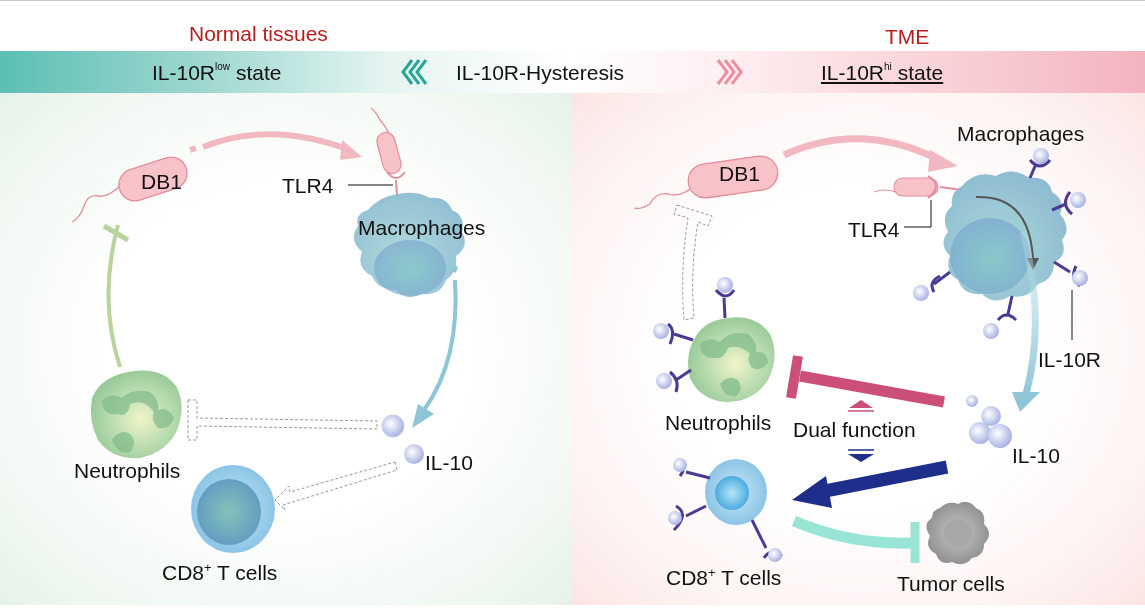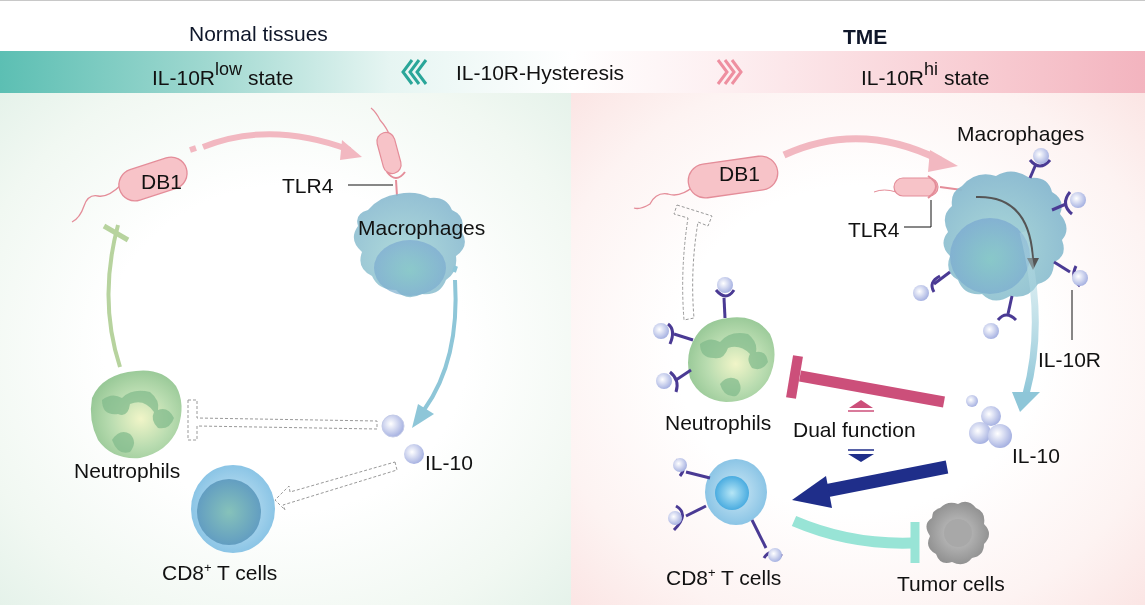--- a/index.html
+++ b/index.html
@@ -1,44 +1,44 @@
 <!DOCTYPE html>
 <html><head>
 <meta charset="utf-8">
 <style>
   html, body { margin: 0; padding: 0; background: #ffffff; }
   body { width: 1145px; height: 614px; position: relative; overflow: hidden;
          font-family: "Liberation Sans", sans-serif; color: #111; }
   .topline { position: absolute; left: 0; top: 0; width: 1145px; height: 1px; background: #c8c8c8; }
-  .header-title { position: absolute; font-size: 21px; color: #0f172a; }
+  .header-title { position: absolute; font-size: 21px; color: #b91c1c; }
   .band { position: absolute; left: 0; top: 51px; width: 1145px; height: 42px;
           background: linear-gradient(90deg, #5cbfb3 0%, #9fd8d0 18%, #e6f5f2 34%, #ffffff 50%, #fdeef0 64%, #f8cdd3 85%, #f3b4bf 100%); }
   .band-text { position: absolute; font-size: 21px; color: #111; top: 61px; }
-  .band-text sup { font-size: 18px; position: relative; top: -2px; text-align: right; }
+  .band-text sup { font-size: 10px; position: relative; top: -2px; text-align: right; }
   .panel-left { position: absolute; left: 0; top: 93px; width: 571px; height: 512px;
                 background: radial-gradient(ellipse at 50% 50%, #ffffff 45%, #f1f8f2 80%, #e5f2ea 100%); }
   .panel-right { position: absolute; left: 571px; top: 93px; width: 574px; height: 512px;
                  background: radial-gradient(ellipse at 50% 50%, #ffffff 45%, #fdf3f2 78%, #fbe5e4 100%); }
   svg.diagram { position: absolute; left: 0; top: 0; width: 1145px; height: 614px; }
   .lbl { font-family: "Liberation Sans", sans-serif; font-size: 21px; fill: #111; }
   .lbl-sm { font-family: "Liberation Sans", sans-serif; font-size: 13px; fill: #111; }
 </style>
 </head>
 <body>
 
 <div class="topline"></div>
 
 <div class="header-title" style="left:189px; top:22px;">Normal tissues</div>
-<div class="header-title" style="left:843px; top:25px;font-weight:bold;">TME</div>
+<div class="header-title" style="left:885px; top:25px;">TME</div>
 
 <div class="band"></div>
 
 <div class="band-text" style="left:152px;"><span>IL-10R</span><sup>low</sup><span> state</span></div>
 <div class="band-text" style="left:456px;">IL-10R-Hysteresis</div>
-<div class="band-text" style="left:861px;"><span>IL-10R</span><sup>hi</sup><span> state</span></div>
+<div class="band-text" style="left:821px;text-decoration:underline;"><span>IL-10R</span><sup>hi</sup><span> state</span></div>
 
 <div class="panel-left"></div>
 <div class="panel-right"></div>
 
 <svg class="diagram" viewBox="0 0 1145 614">
   <defs>
     <radialGradient id="gNeut" cx="55%" cy="55%" r="60%">
       <stop offset="0%" stop-color="#f1f5c8"></stop>
       <stop offset="55%" stop-color="#b9dcb0"></stop>
       <stop offset="100%" stop-color="#94c694"></stop>

